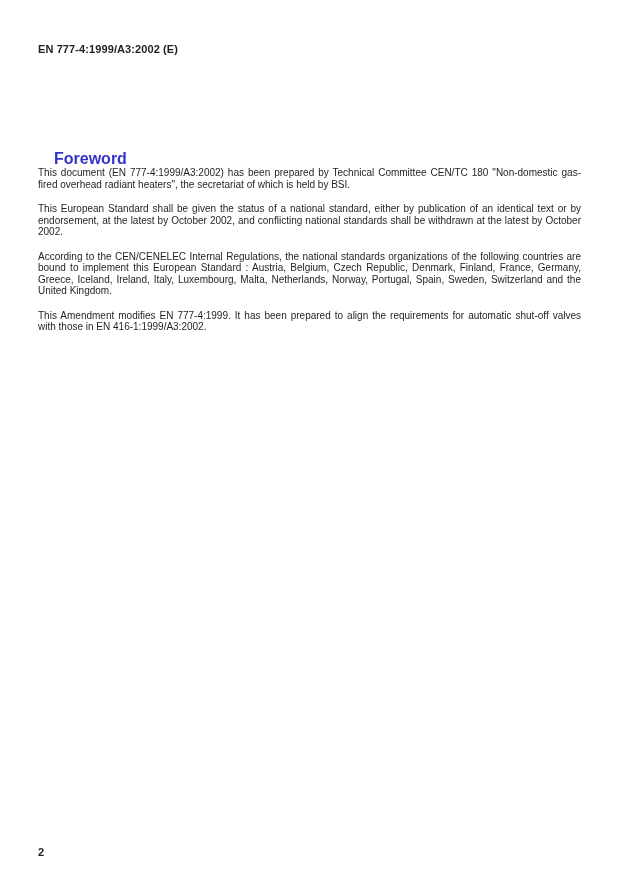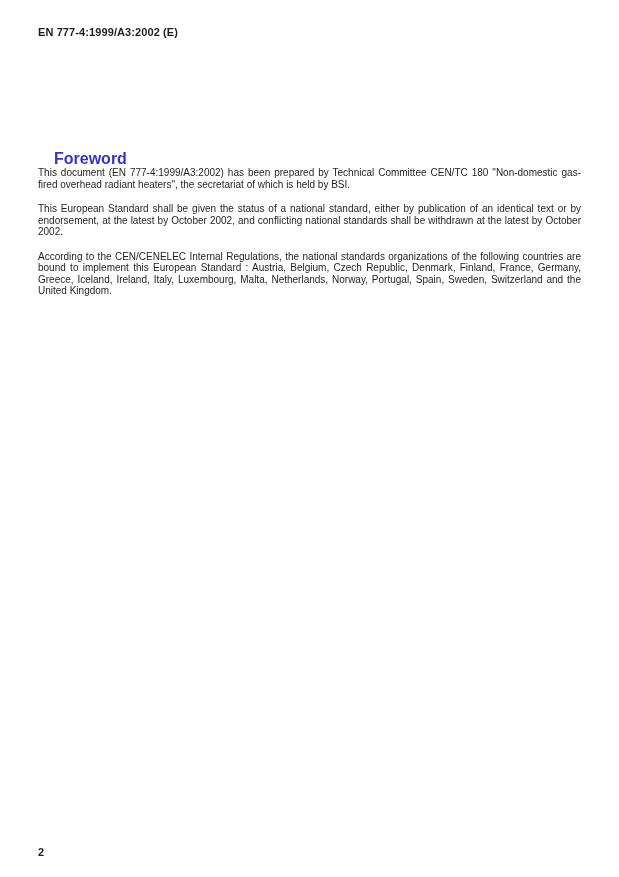--- a/index.html
+++ b/index.html
@@ -12,21 +12,21 @@
     width: 619px;
     height: 877px;
     background: var(--bg, #ffffff);
     font-family: "Liberation Sans", sans-serif;
     color: var(--text, #1f1f1f);
     overflow: hidden;
   }
   .doc-header {
     position: absolute;
     left: 38px;
-    top: 26px;
+    top: 43px;
     font-size: 11px;
     font-weight: bold;
     letter-spacing: 0.1px;
     color: var(--text, #1f1f1f);
     white-space: nowrap;
   }
   .foreword-heading {
     position: absolute;
     left: 38px;
     top: 133px;
@@ -64,17 +64,18 @@
 <div class="page" style="--heading: #3333cc; --text: #1f1f1f; --bg: #ffffff;">
 
   <div class="doc-header">EN 777-4:1999/A3:2002 (E)</div>
 
   <h1 class="foreword-heading">Foreword</h1>
 
   <div class="doc-body">
     <p>This document (EN 777-4:1999/A3:2002) has been prepared by Technical Committee CEN/TC 180 "Non-domestic gas-fired overhead radiant heaters", the secretariat of which is held by BSI.</p>
     <p>This European Standard shall be given the status of a national standard, either by publication of an identical text or by endorsement, at the latest by October 2002, and conflicting national standards shall be withdrawn at the latest by October 2002.</p>
     <p>According to the CEN/CENELEC Internal Regulations, the national standards organizations of the following countries are bound to implement this European Standard : Austria, Belgium, Czech Republic, Denmark, Finland, France, Germany, Greece, Iceland, Ireland, Italy, Luxembourg, Malta, Netherlands, Norway, Portugal, Spain, Sweden, Switzerland and the United Kingdom.</p>
+    <p>This Amendment modifies EN 777-4:1999. It has been prepared to align the requirements for automatic shut-off valves with those in EN 416-1:1999/A3:2002.</p>
   </div>
 
   <div class="page-number">2</div>
 
 </div>
 
 </body></html>

